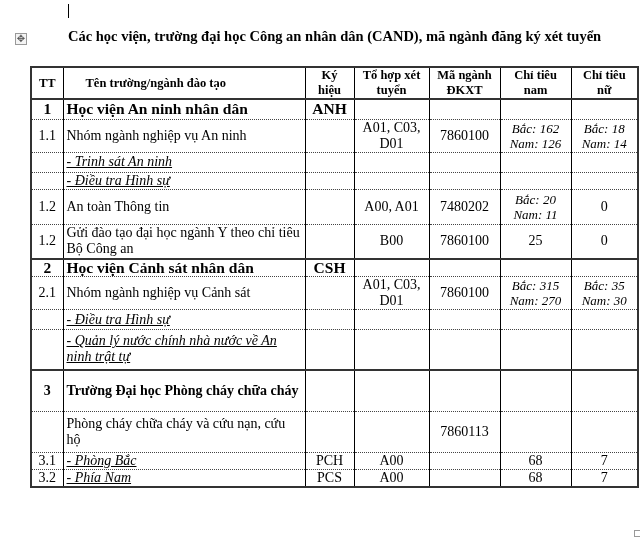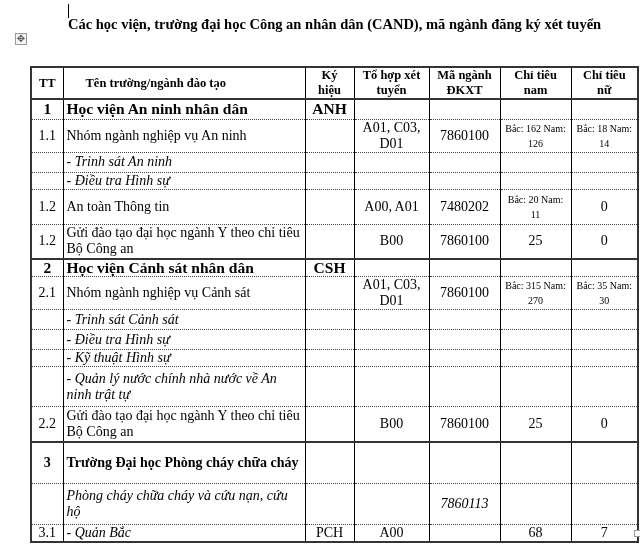--- a/index.html
+++ b/index.html
@@ -1,35 +1,35 @@
 <!DOCTYPE html>
 <html><head>
 <meta charset="utf-8">
 <style>
   html, body { margin:0; padding:0; background:#ffffff; }
   body { width:640px; height:545px; position:relative; overflow:hidden;
          font-family: "Liberation Serif", "DejaVu Serif", serif; color:#000; }
   .cursor { position:absolute; left:68px; top:4px; width:1px; height:14px; background:#000; }
-  .title { position:absolute; left:68px; top:16px; font-weight:bold; font-size:14.5px; white-space:nowrap; }
+  .title { position:absolute; left:68px; top:28px; font-weight:bold; font-size:14.5px; white-space:nowrap; }
   .move-handle { position:absolute; left:15px; top:33px; width:10px; height:10px; border:1px solid #999;
                  font-size:10px; line-height:10px; text-align:center; color:#555; background:#f4f4f4;
                  font-family:"DejaVu Sans", sans-serif; }
   .resize-handle { position:absolute; left:634px; top:530px; width:5px; height:5px; border:1px solid #999; background:#fff; }
   table { position:absolute; left:30px; top:50px; border-collapse:collapse; table-layout:fixed;
           width:607px; border:2px solid #333;margin-top:16px; }
   td, th { border-left:1px solid #000; border-right:1px solid #000; border-top:1px dotted #444;
            padding:0 3px; font-size:14px; line-height:16px; vertical-align:middle; }
   th { font-size:12.5px; line-height:15px; font-weight:bold; text-align:center; border-bottom:2px solid #333; }
   th.name-h { text-align:left;padding-left:22px; }
   .c { text-align:center; }
   .b { font-weight:bold; }
   .big { font-size:15.5px; }
-  .i { font-style:italic; }
+  .i { font-style:italic;text-decoration:underline; }
   tr.solid-top td { border-top:2px solid #333; }
-  .small { font-size:10px; line-height:15px; }
+  .small { font-size:13px; line-height:15px;font-style:italic; }
 </style>
 </head>
 <body>
 
 <div class="cursor"></div>
 <div class="title">Các học viện, trường đại học Công an nhân dân (CAND), mã ngành đăng ký xét tuyển</div>
 <div class="move-handle">✥</div>
 
 <table>
   <colgroup>
@@ -120,85 +120,67 @@
         <td class="c">2.1</td>
         <td class="">Nhóm ngành nghiệp vụ Cảnh sát</td>
         <td class="c"></td>
         <td class="c">A01, C03, D01</td>
         <td class="c">7860100</td>
         <td class="c small">Bắc: 315 Nam: 270</td>
         <td class="c small">Bắc: 35 Nam: 30</td>
       </tr>
       <tr style="height: 20px;">
         <td class="c"></td>
-        <td class="i">- Trinh sát Cảnh sát</td>
-        <td class="c"></td>
-        <td class="c"></td>
-        <td class="c"></td>
-        <td class="c"></td>
-        <td class="c"></td>
-      </tr>
-      <tr style="height: 20px;">
-        <td class="c"></td>
         <td class="i">- Điều tra Hình sự</td>
-        <td class="c"></td>
-        <td class="c"></td>
-        <td class="c"></td>
-        <td class="c"></td>
-        <td class="c"></td>
-      </tr>
-      <tr style="height: 15px;">
-        <td class="c"></td>
-        <td class="i">- Kỹ thuật Hình sự</td>
         <td class="c"></td>
         <td class="c"></td>
         <td class="c"></td>
         <td class="c"></td>
         <td class="c"></td>
       </tr>
       <tr style="height: 40px;">
         <td class="c"></td>
         <td class="i">- Quản lý nước chính nhà nước về An ninh trật tự</td>
         <td class="c"></td>
         <td class="c"></td>
         <td class="c"></td>
         <td class="c"></td>
         <td class="c"></td>
       </tr>
-      <tr style="height: 35px;">
-        <td class="c">2.2</td>
-        <td class="">Gửi đào tạo đại học ngành Y theo chỉ tiêu Bộ Công an</td>
-        <td class="c"></td>
-        <td class="c">B00</td>
-        <td class="c">7860100</td>
-        <td class="c">25</td>
-        <td class="c">0</td>
-      </tr>
       <tr class="solid-top" style="height: 42px;">
         <td class="c b">3</td>
         <td class="b">Trường Đại học Phòng cháy chữa cháy</td>
         <td class="c"></td>
         <td class="c"></td>
         <td class="c"></td>
         <td class="c"></td>
         <td class="c"></td>
       </tr>
-      <tr style="height: 41px; font-style: italic;">
+      <tr style="height: 41px;">
         <td class="c"></td>
         <td class="">Phòng cháy chữa cháy và cứu nạn, cứu hộ</td>
         <td class="c"></td>
         <td class="c"></td>
         <td class="c">7860113</td>
         <td class="c"></td>
         <td class="c"></td>
       </tr>
       <tr style="height: 17px;">
         <td class="c">3.1</td>
-        <td class="i">- Quản Bắc</td>
+        <td class="i">- Phòng Bắc</td>
         <td class="c">PCH</td>
+        <td class="c">A00</td>
+        <td class="c"></td>
+        <td class="c">68</td>
+        <td class="c">7</td>
+      </tr>
+      <tr style="height: 15px;">
+        <td class="c">3.2</td>
+        <td class="i">- Phía Nam</td>
+        <td class="c">PCS</td>
         <td class="c">A00</td>
         <td class="c"></td>
         <td class="c">68</td>
         <td class="c">7</td>
       </tr>
     </tbody>
 </table>
 
 <div class="resize-handle"></div>
 

